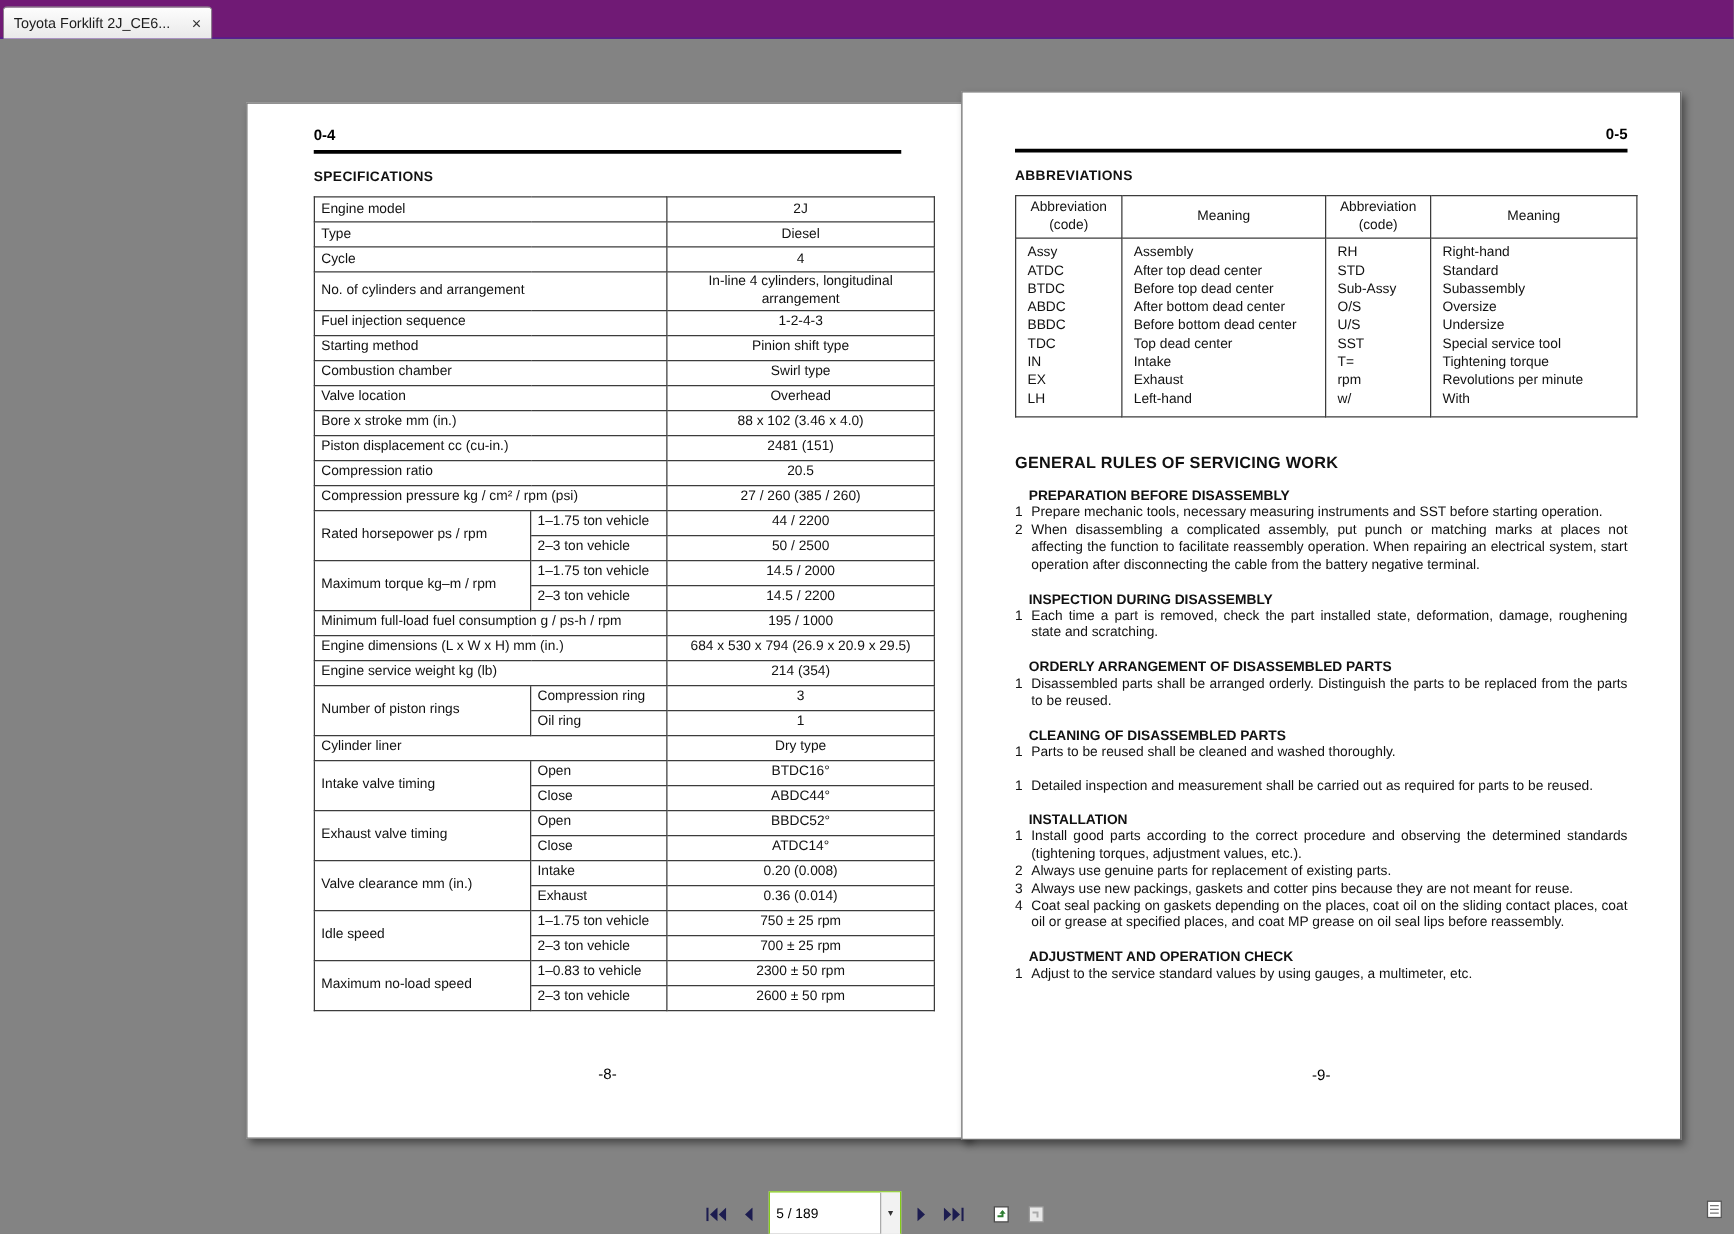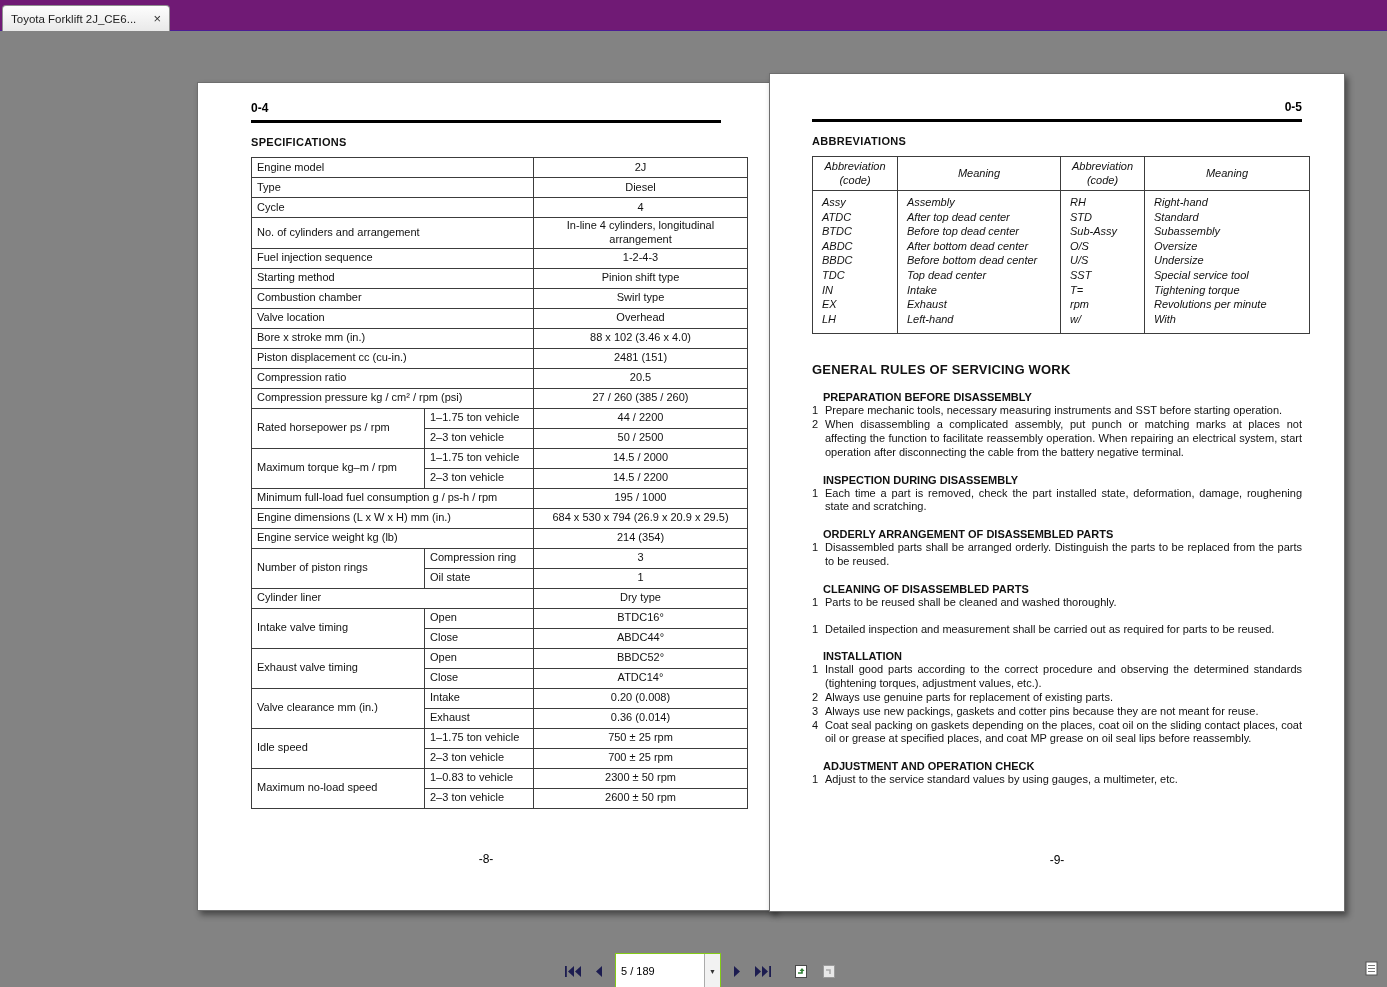--- a/index.html
+++ b/index.html
@@ -54,21 +54,21 @@
   }
   table.spec td {
     border: 1px solid #3c3c3c; padding: 1px 5px; height: 20px;
     vertical-align: middle; line-height: 1.25;
   }
   table.spec td.val { text-align: center; }
 
   
   table.abbrev {
     border-collapse: collapse; margin-top: 9px; width: 100%;
-    font-size: 11px; table-layout: fixed; font-style: italic;
+    font-size: 11px; table-layout: fixed;
   }
   table.abbrev th, table.abbrev td { border: 1px solid #3c3c3c; font-weight: normal; }
   table.abbrev th { text-align: center; padding: 3px 2px; }
   table.abbrev th div { line-height: 13.5px; }
   table.abbrev td { vertical-align: top; padding: 4px 0 7px 9px; }
   table.abbrev td div { line-height: 14.6px; white-space: nowrap; }
 
   
   .rules-title { font-size: 13px; font-weight: bold; margin-top: 28px; letter-spacing: 0.2px; }
   .rule-sec  { margin-top: 13px; }
@@ -202,21 +202,21 @@
         <tr>
           <td colspan="2" class="lab">Engine service weight kg (lb)</td>
           <td class="val">214 (354)</td>
         </tr>
         <tr>
           <td rowspan="2" class="lab">Number of piston rings</td>
           <td class="lab">Compression ring</td>
           <td class="val">3</td>
         </tr>
         <tr>
-          <td class="lab">Oil state</td>
+          <td class="lab">Oil ring</td>
           <td class="val">1</td>
         </tr>
         <tr>
           <td colspan="2" class="lab">Cylinder liner</td>
           <td class="val">Dry type</td>
         </tr>
         <tr>
           <td rowspan="2" class="lab">Intake valve timing</td>
           <td class="lab">Open</td>
           <td class="val">BTDC16°</td>

